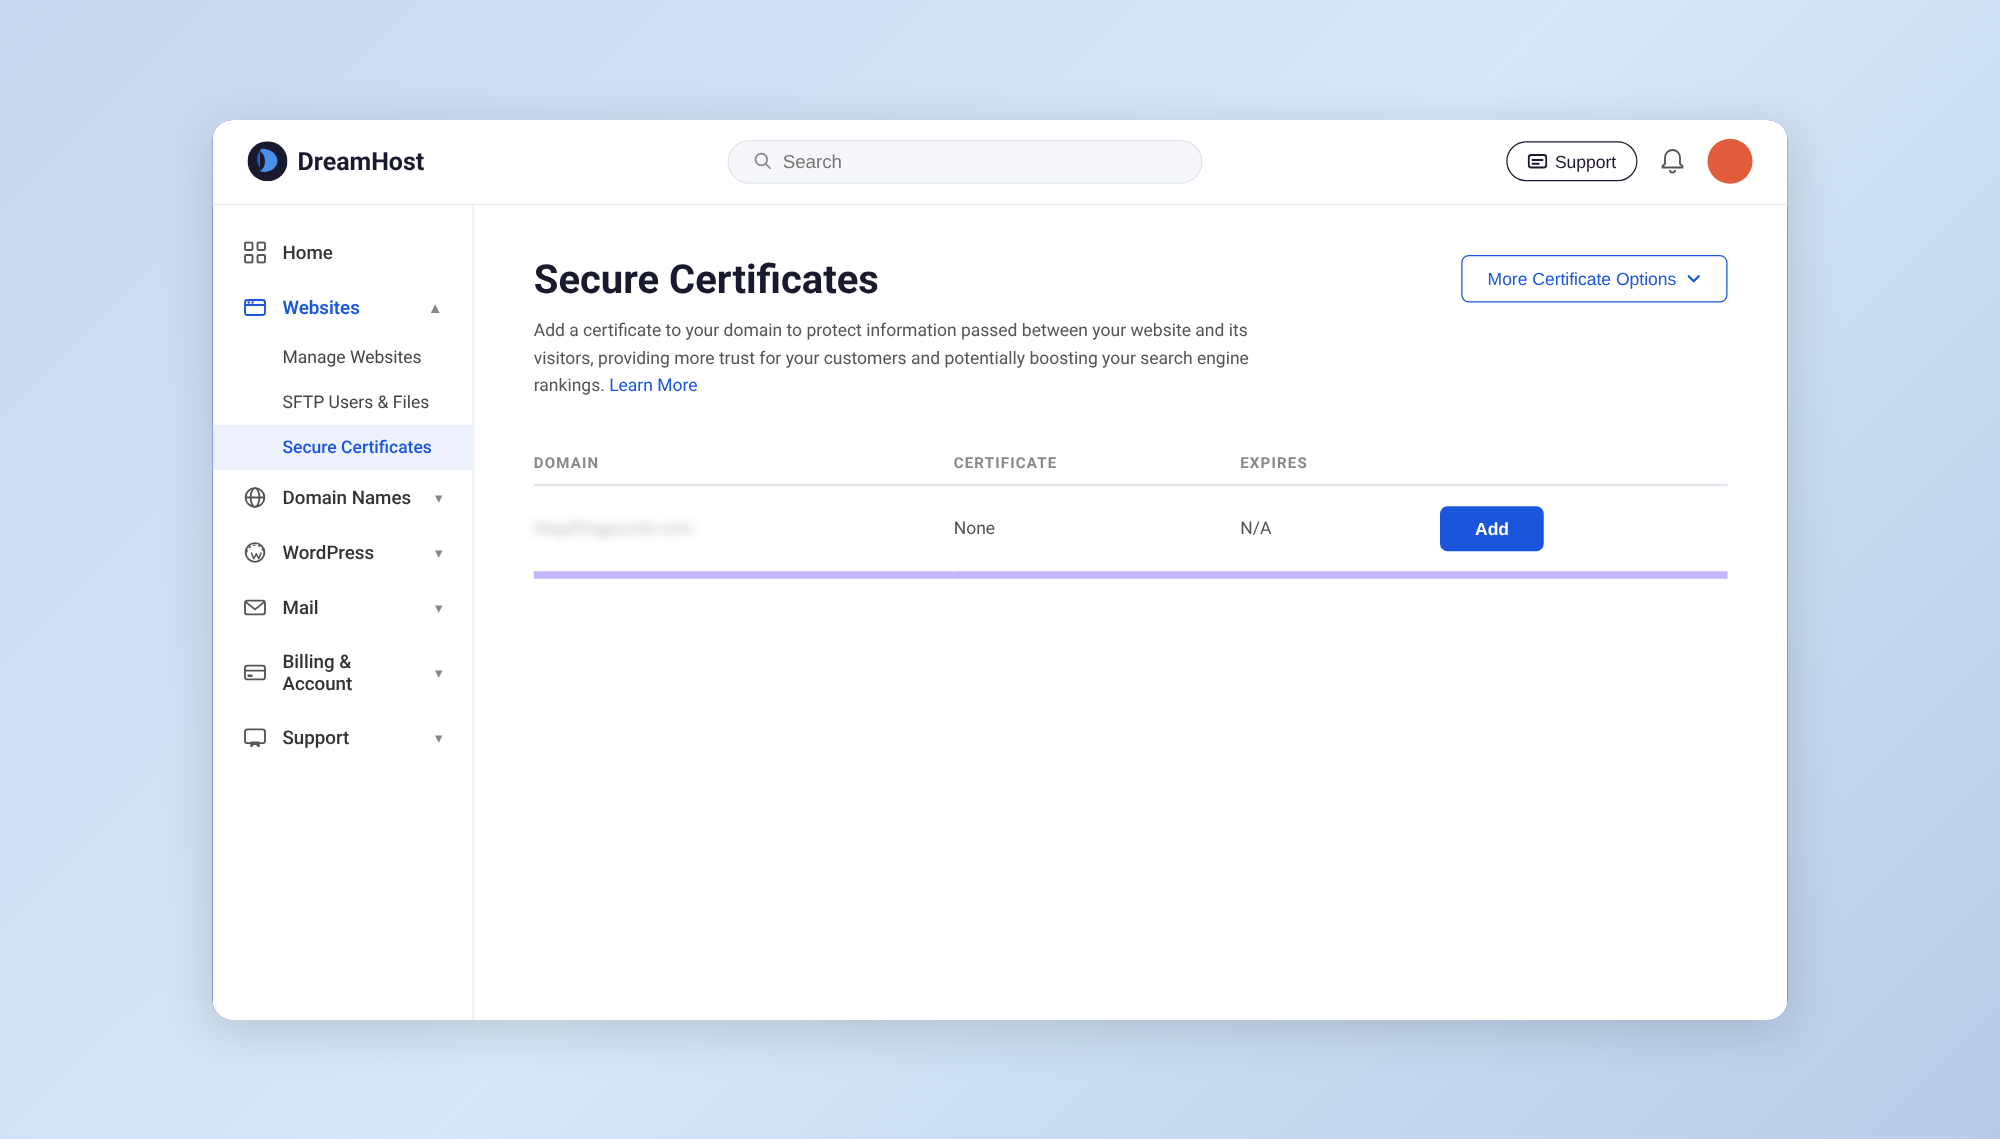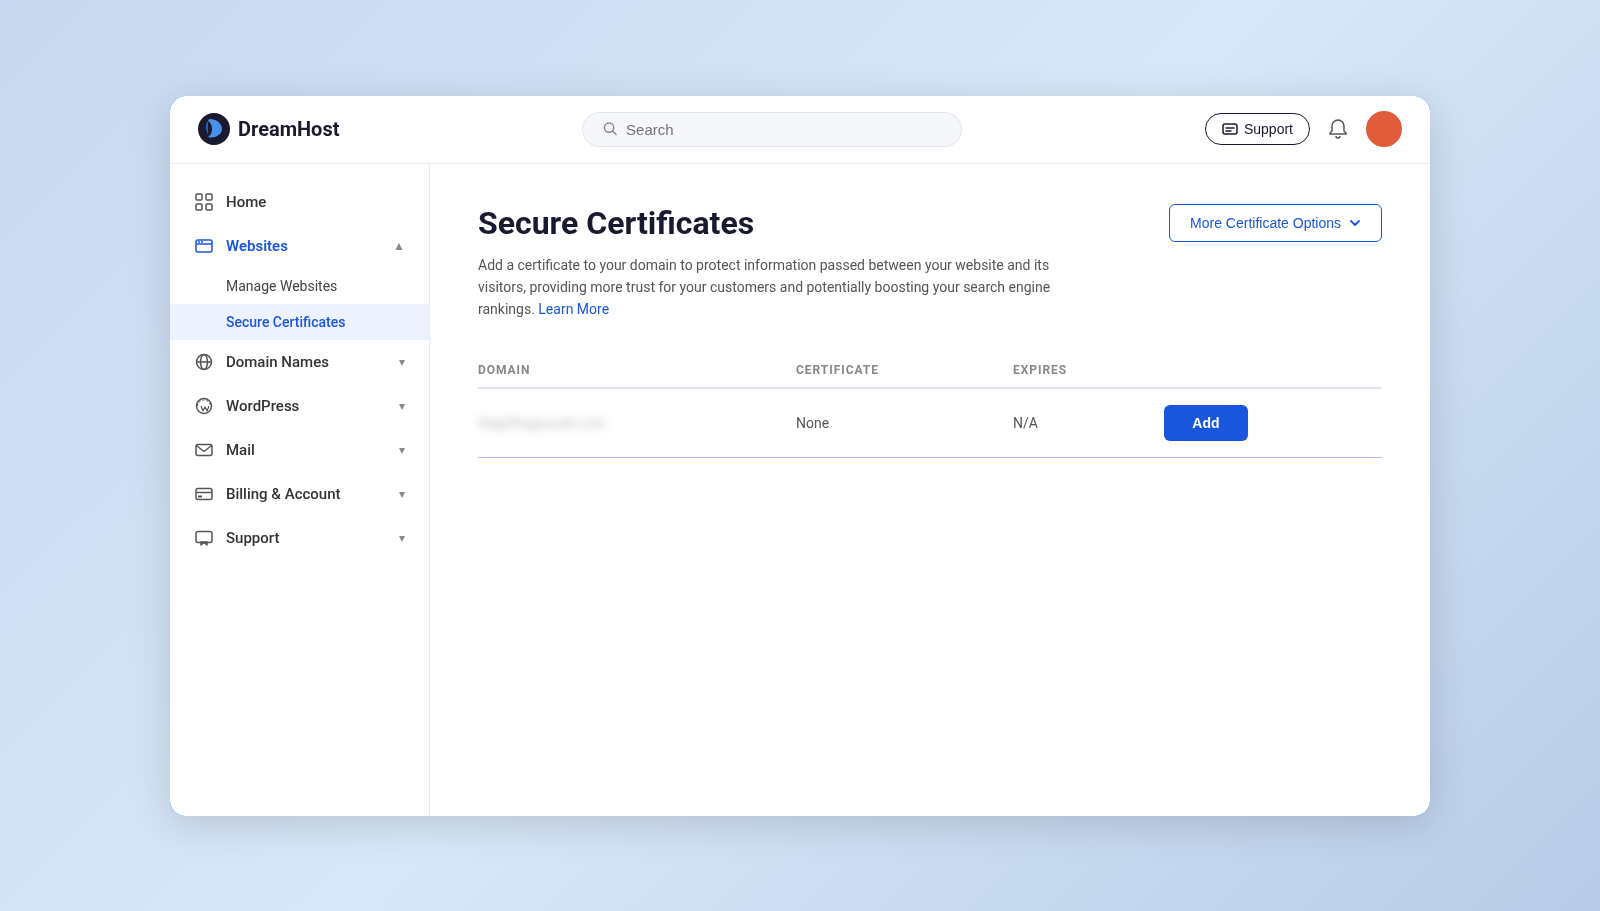--- a/index.html
+++ b/index.html
@@ -107,21 +107,21 @@
       cursor: pointer;
     }
     
     .main-layout {
       display: flex;
       flex: 1;
       overflow: hidden;
     }
     
     .sidebar {
-      width: 260px;
+      width: 209px;
       background: #fff;
       border-right: 1px solid #e8edf2;
       flex-shrink: 0;
       padding: 16px 0;
       overflow-y: auto;
     }
     .sidebar-item {
       display: flex;
       align-items: center;
       gap: 12px;
@@ -223,21 +223,21 @@
       font-weight: 700;
       color: #888;
       letter-spacing: 0.08em;
       padding: 10px 12px 10px 0;
       text-transform: uppercase;
     }
     .cert-table td {
       padding: 16px 12px 16px 0;
       font-size: 14px;
       color: #555;
-      border-bottom: 1px solid #c4b5fd;
+      border-bottom: 6px solid #c4b5fd;
       vertical-align: middle;
       margin-left: 34px;
     }
     .cert-table td:first-child {
       color: #999;
       font-style: italic;
     }
     .domain-blurred {
       color: #bbb;
       font-size: 14px;
@@ -322,20 +322,23 @@
             <circle cx="4" cy="5" r="1" fill="#1a56db"></circle>
             <circle cx="7" cy="5" r="1" fill="#1a56db"></circle>
           </svg>
         </span>
         <span style="color:#1a56db;font-weight:600;">Websites</span>
         <span class="chevron">▲</span>
       </div>
       <div class="sidebar-sub">
         <div class="sidebar-sub-item">
           <span>Manage Websites</span>
+        </div>
+        <div class="sidebar-sub-item">
+          <span>SFTP Users &amp; Files</span>
         </div>
         <div class="sidebar-sub-item active">
           <div class="left-bar"></div>
           <span>Secure Certificates</span>
         </div>
       </div>
 
       <div class="sidebar-item">
         <span class="icon">
           <svg width="18" height="18" viewBox="0 0 18 18" fill="none">

